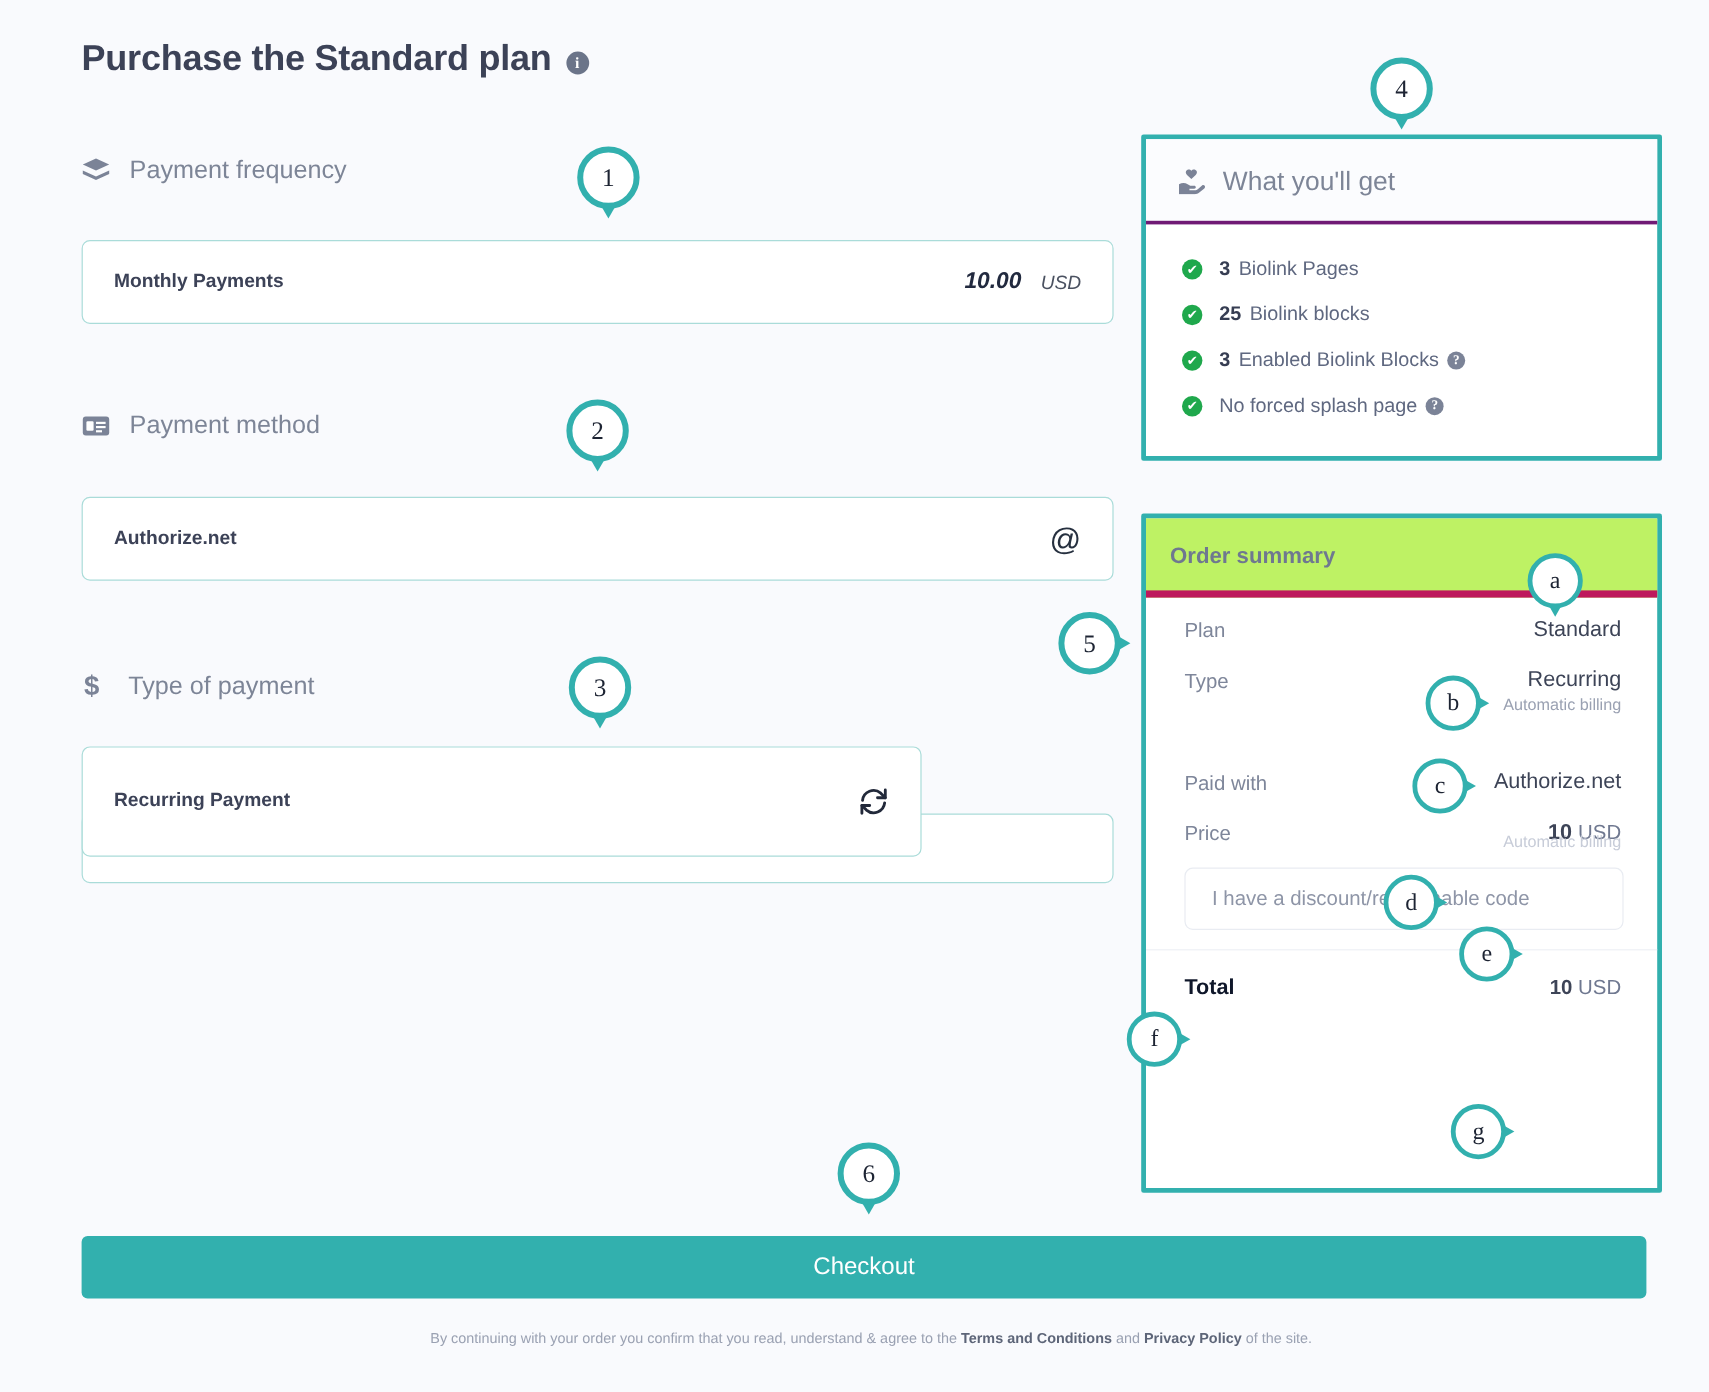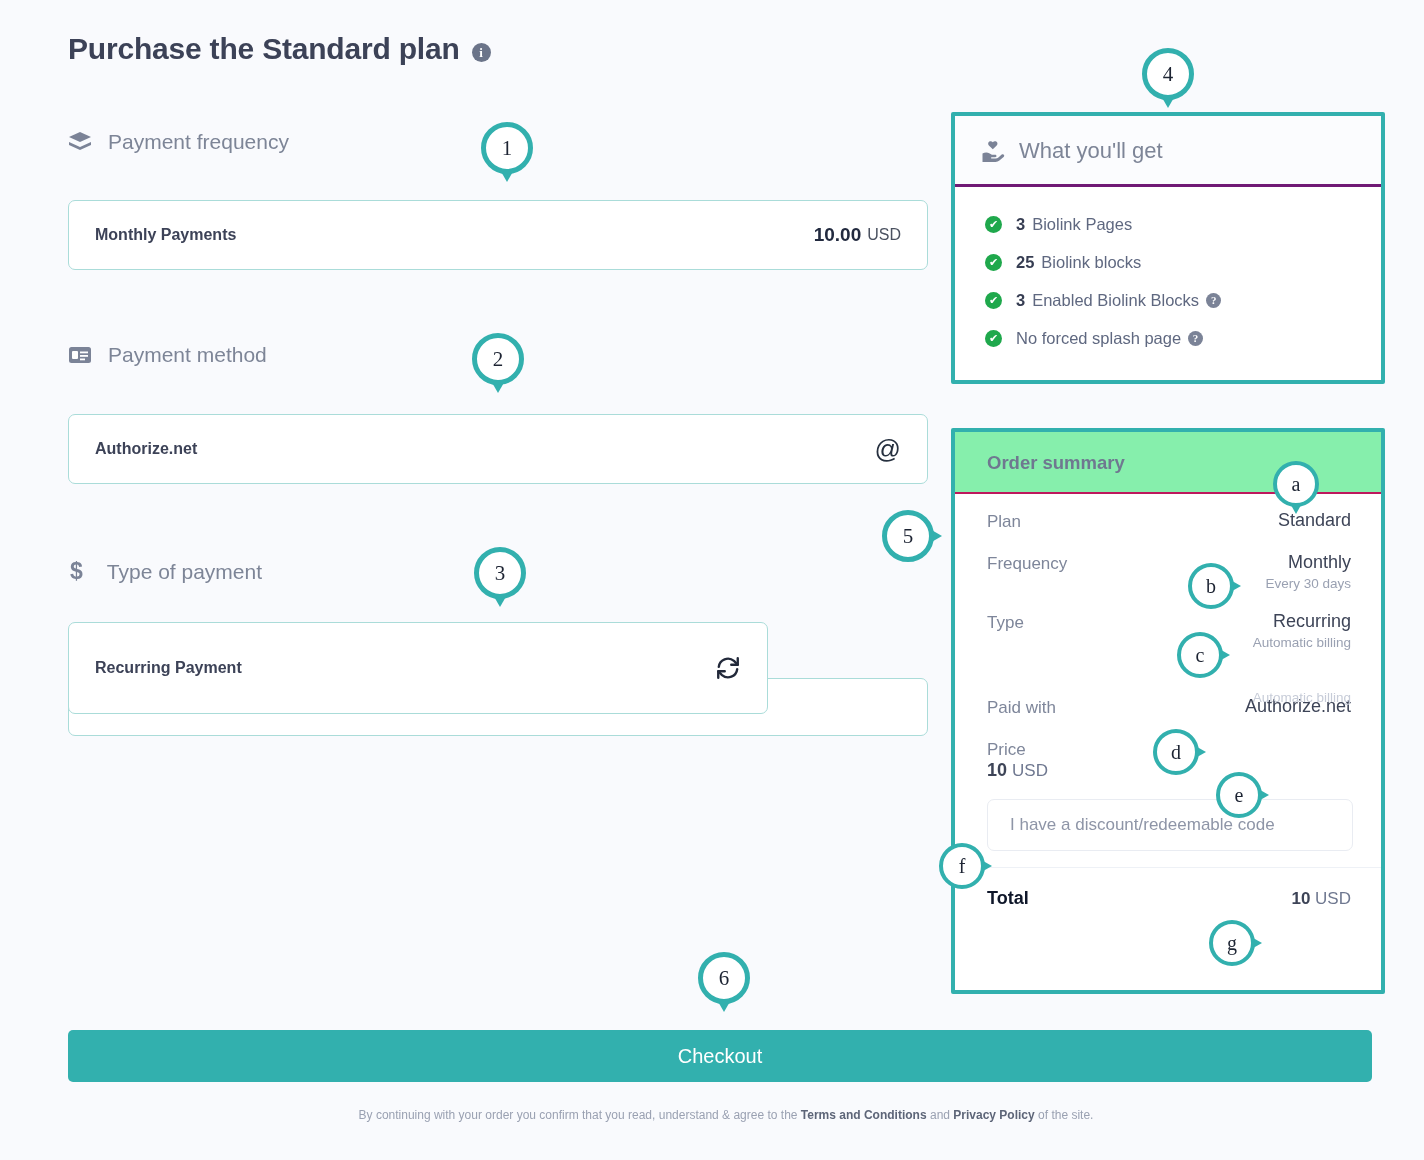--- a/index.html
+++ b/index.html
@@ -81,22 +81,23 @@
     padding: 0 26px;
   }
   .field-label {
     font-size: 16px;
     font-weight: bold;
     color: #3c4257;
   }
   .field-right {
     margin-left: auto;
     display: flex;
-    align-items: center;
-    gap: 6px;
+    align-items: flex-end;
+    gap: 16px;
+    font-style: italic;
   }
   .amount {
     font-size: 19px;
     font-weight: bold;
     color: #222a3f;
   }
   .currency {
     font-size: 16px;
     color: #4a5160;
   }
@@ -150,23 +151,23 @@
     font-size: 16.5px;
     color: #5f6880;
     display: flex;
     align-items: center;
     gap: 7px;
   }
   .benefit-text b { color: #363d52; font-weight: bold; }
 
   
   .os-head {
-    padding: 20px 28px 18px 32px;
-    border-bottom: 2px solid #be185d;
-    background: #86efac;
+    padding: 20px 28px 18px 20px;
+    border-bottom: 6px solid #be185d;
+    background: #bef264;
   }
   .os-title {
     font-size: 18.5px;
     font-weight: bold;
     color: #6f7890;
   }
   .os-body { padding: 16px 30px 0 32px; position: relative; }
   .os-row {
     display: flex;
     justify-content: space-between;
@@ -423,46 +424,39 @@
     </div>
 
     <div class="os-body">
       <div class="os-row">
         <span class="os-key">Plan</span>
         <span class="os-val">
           <span class="main">Standard</span>
         </span>
       </div>
 
-      <div class="os-row">
-        <span class="os-key">Frequency</span>
-        <span class="os-val">
-          <span class="main">Monthly</span>
-          <span class="sub">Every 30 days</span>
-        </span>
-      </div>
 
       <div class="os-row" style="margin-bottom:46px;">
         <span class="os-key">Type</span>
         <span class="os-val">
           <span class="main">Recurring</span>
           <span class="sub">Automatic billing</span>
         </span>
       </div>
 
       <div class="ghost-sub">Automatic billing</div>
 
       <div class="os-row">
         <span class="os-key">Paid with</span>
         <span class="os-val">
           <span class="main">Authorize.net</span>
         </span>
       </div>
 
-      <div class="os-row" style="margin-bottom:4px;flex-direction:column;">
+      <div class="os-row" style="margin-bottom:4px;">
         <span class="os-key">Price</span>
         <span class="os-val">
           <span class="main"><span class="num">10</span> <span class="cur">USD</span></span>
         </span>
       </div>
     </div>
 
     <div class="discount-box">
       <span class="ph">I have a discount/redeemable code</span>
     </div>

